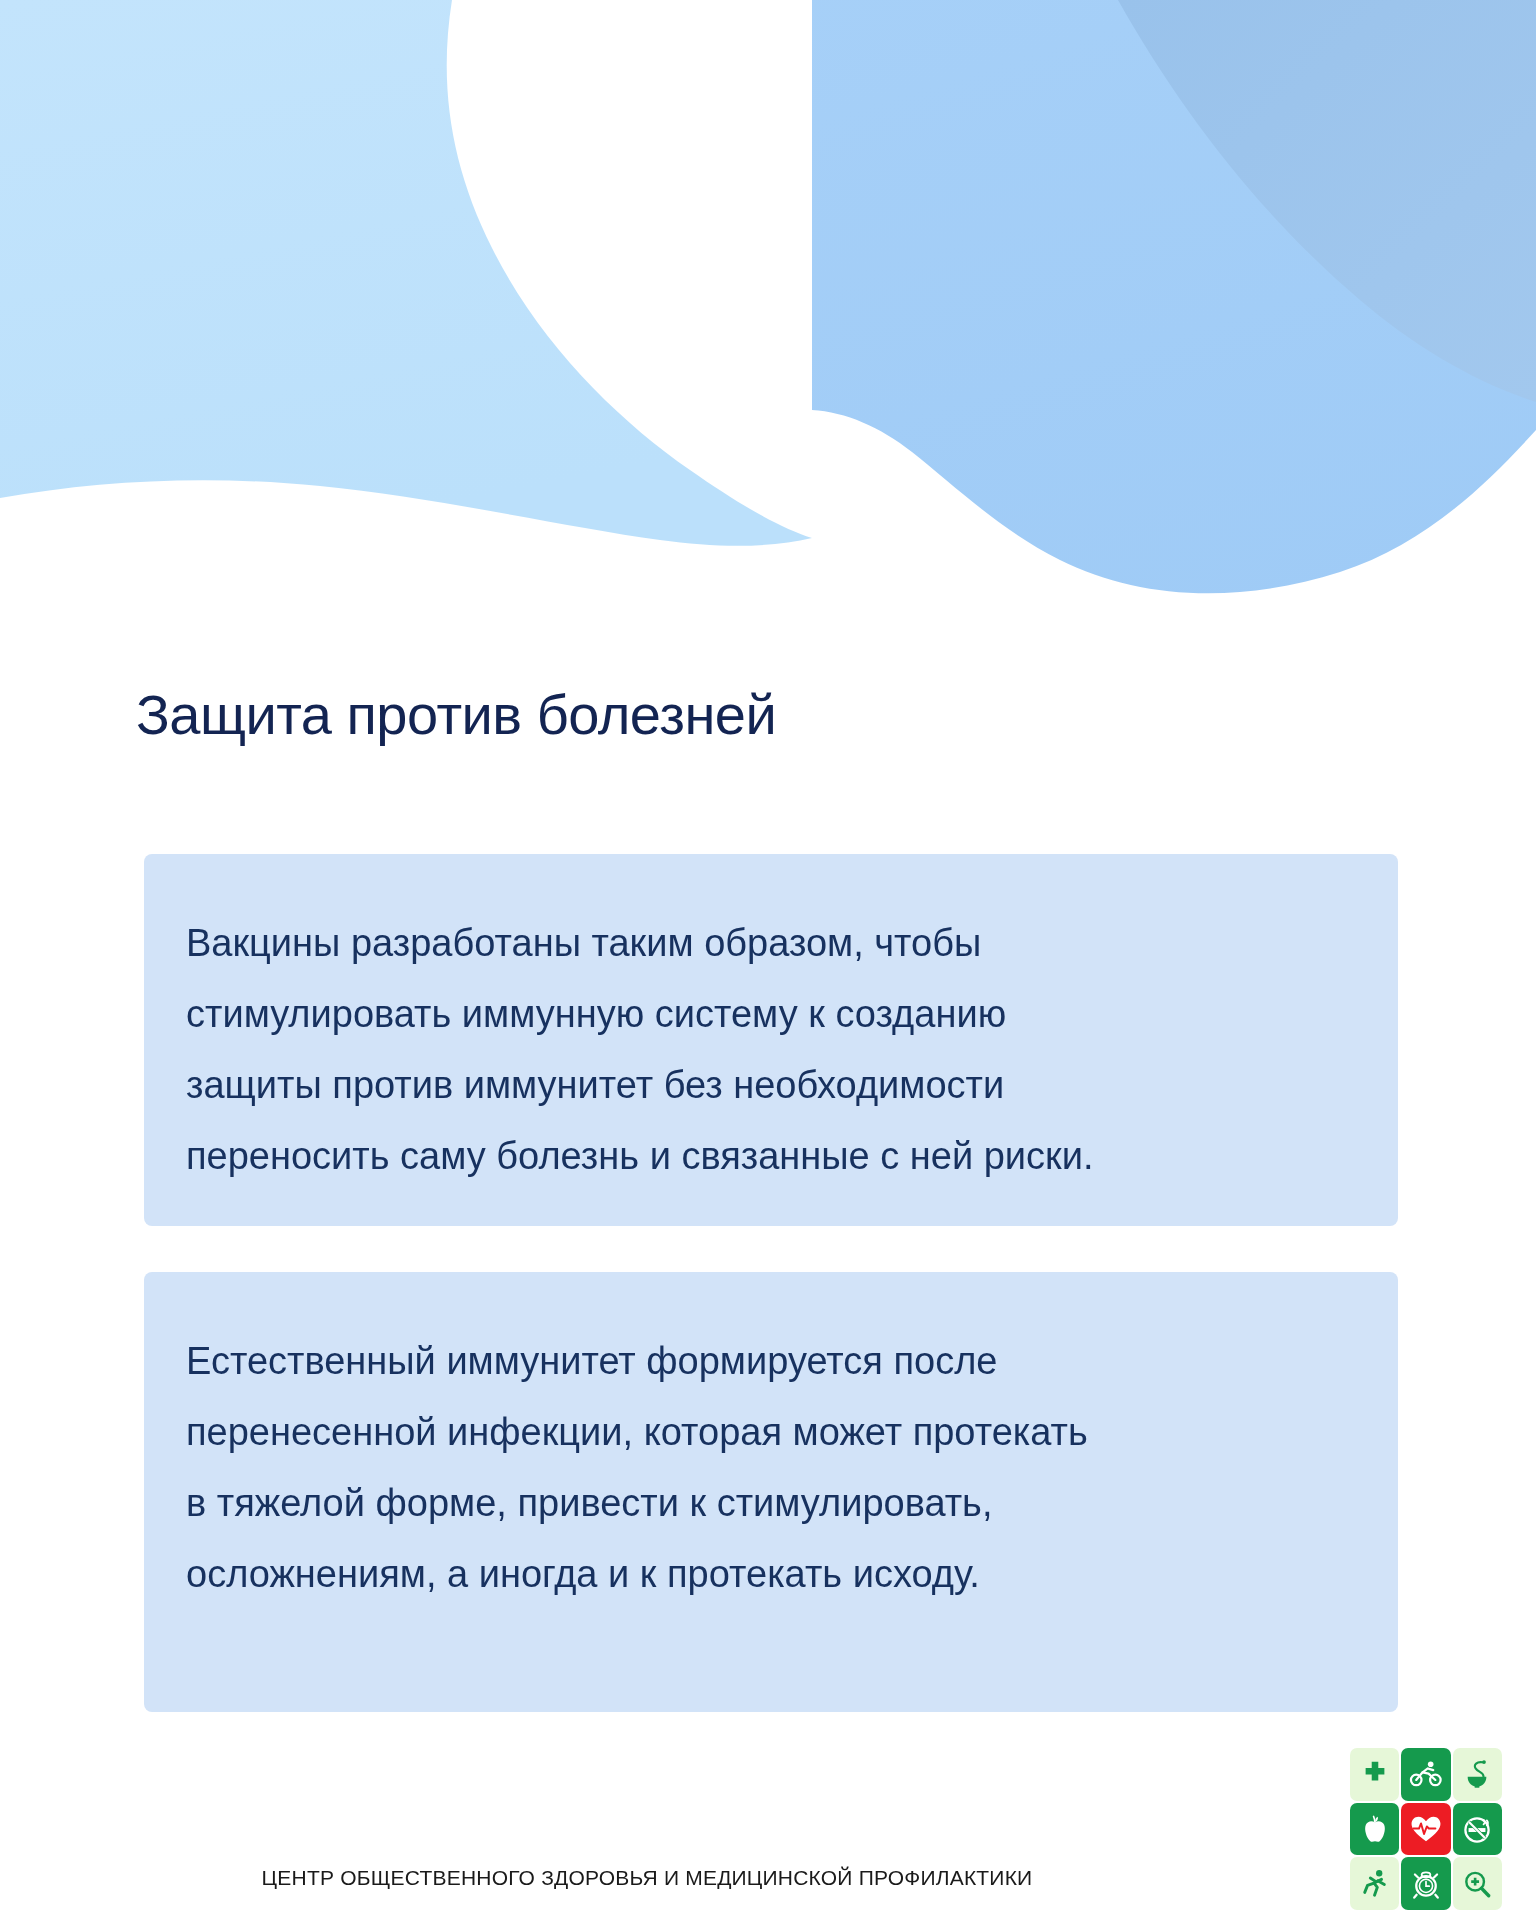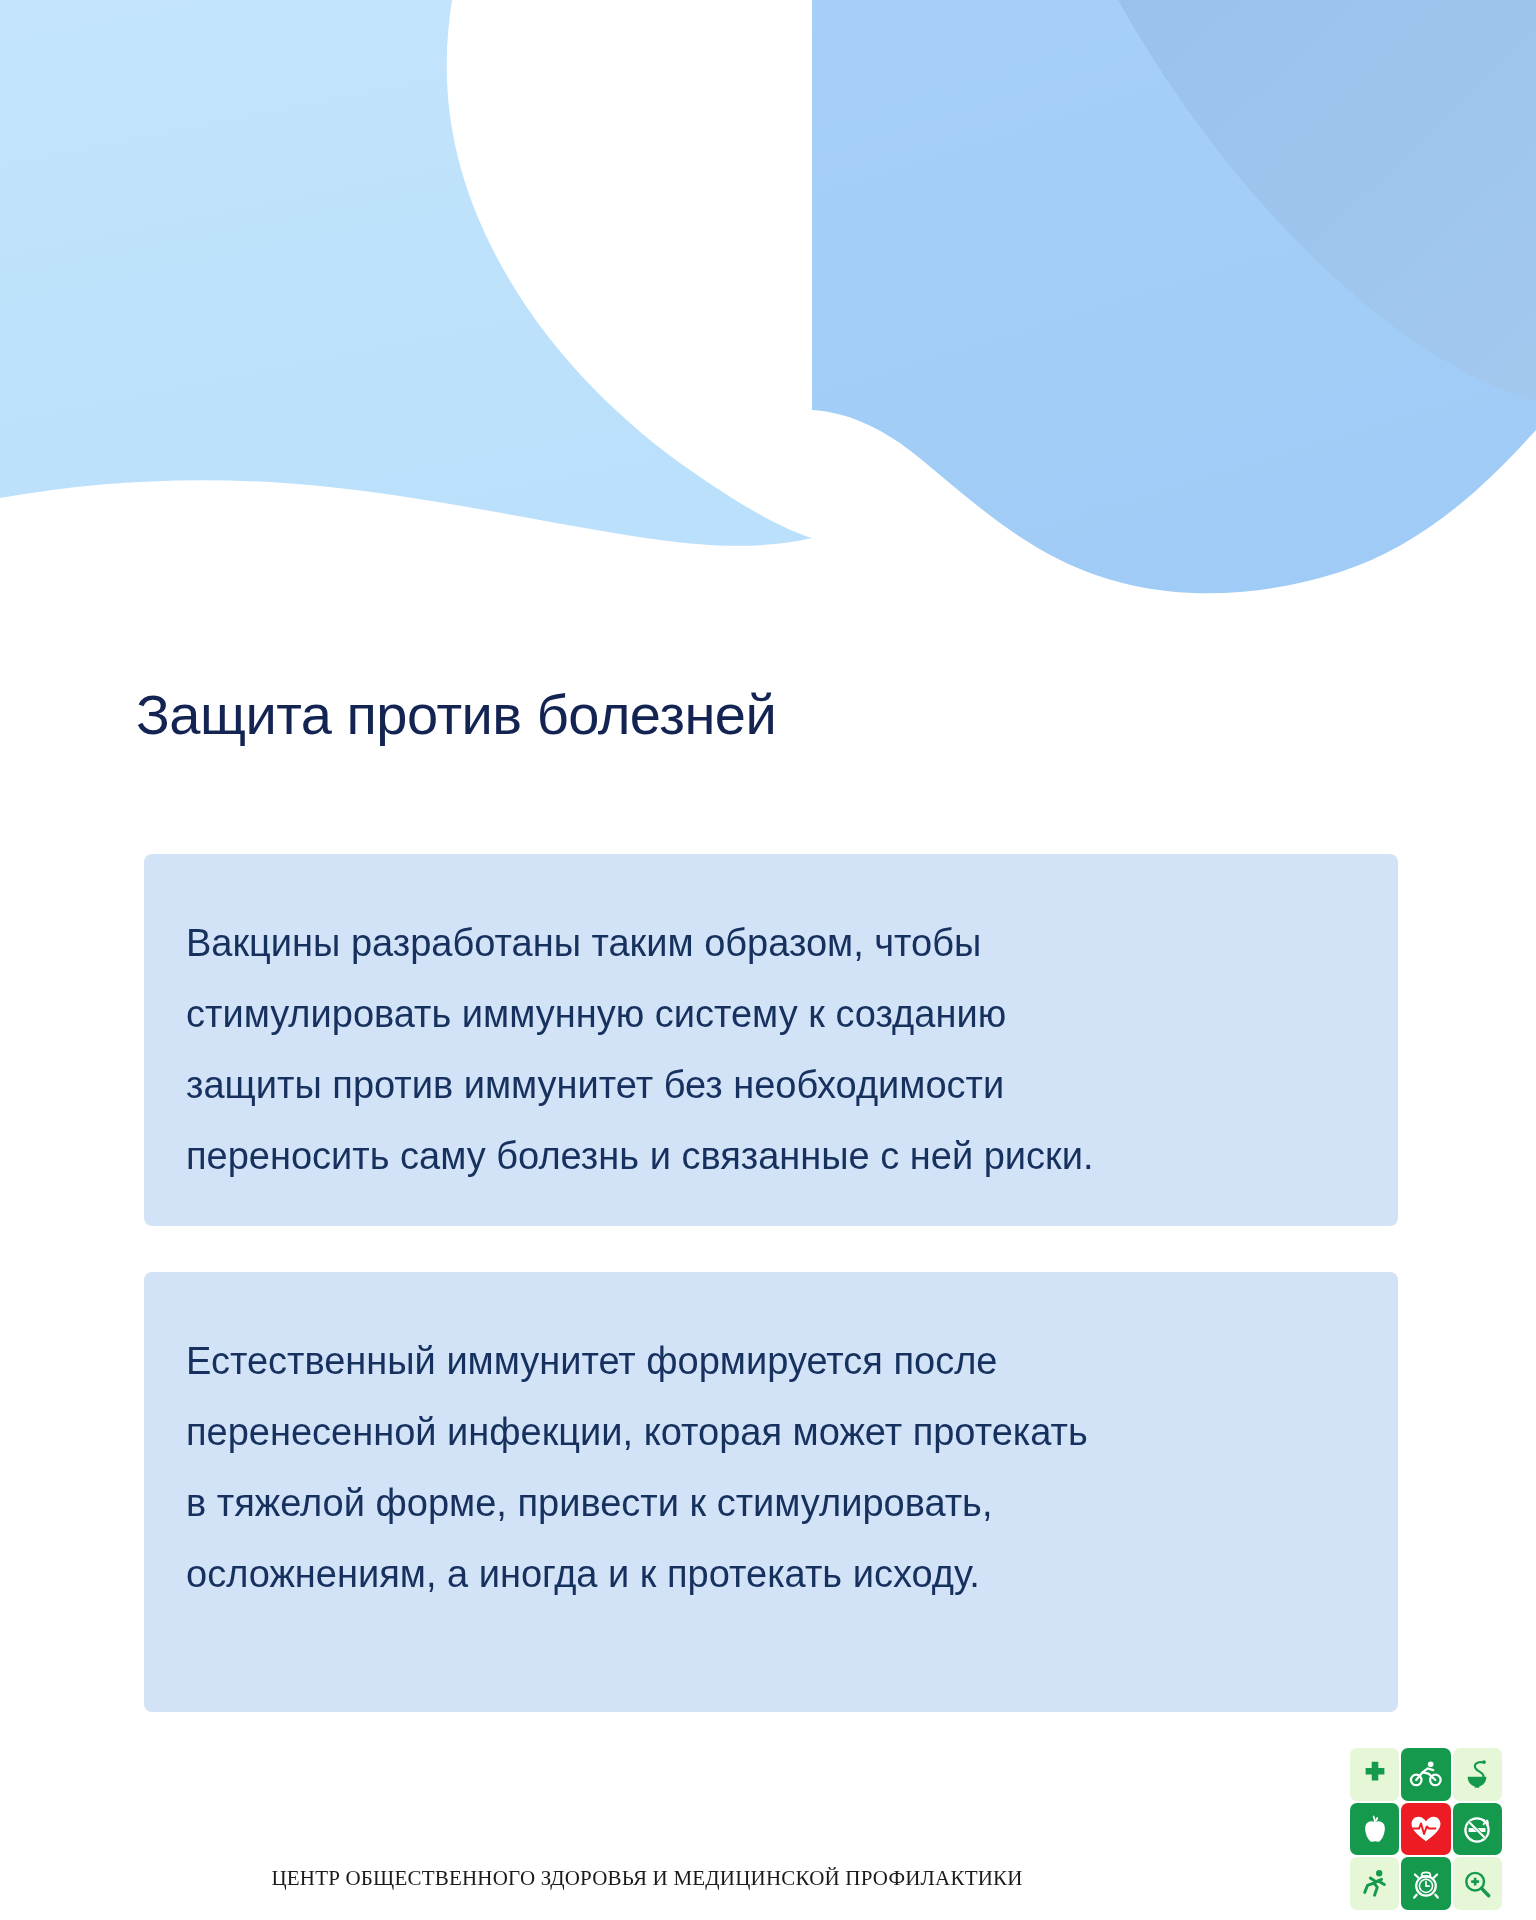--- a/index.html
+++ b/index.html
@@ -87,21 +87,21 @@
     left: 0;
     top: 1866px;
     width: 1328px;
     text-align: center;
     padding-right: 34px;
     box-sizing: border-box;
     font-size: 21px;
     letter-spacing: 0.2px;
     font-weight: 400;
     color: #1A1A1A;
-    font-family: Liberation Serif, serif;
+    font-family: Liberation Sans, sans-serif;
     white-space: nowrap;
   }
 
   .footer-logo {
     position: absolute;
     left: 1350px;
     top: 1748px;
     width: 152px;
     height: 162px;
     display: grid;

